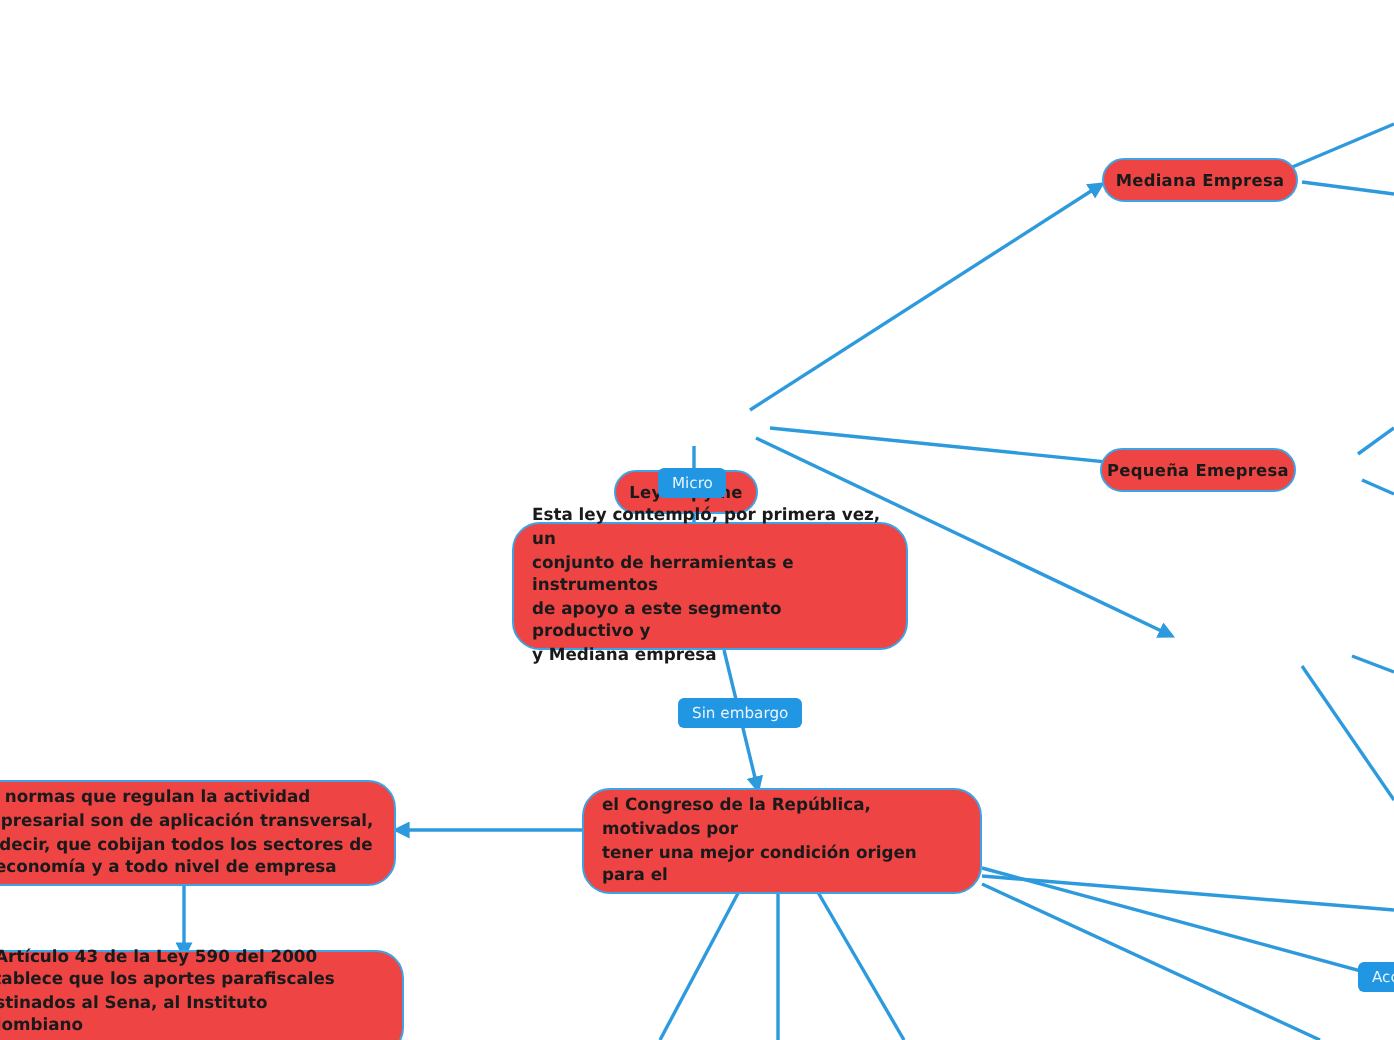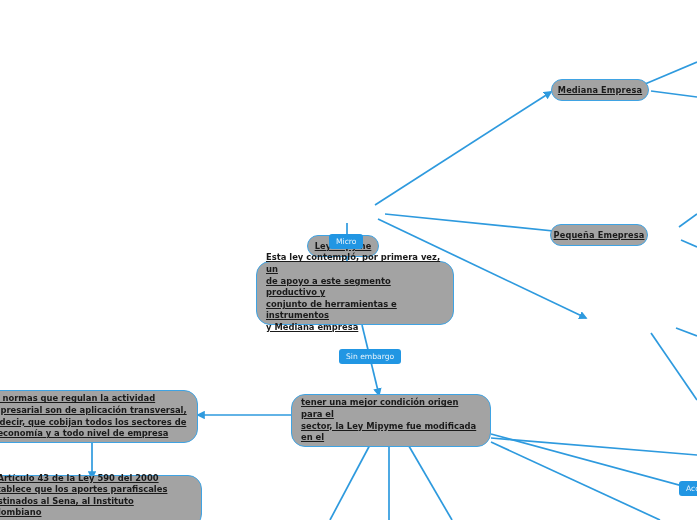--- a/index.html
+++ b/index.html
@@ -19,29 +19,28 @@
     position: absolute;
     left: 0;
     top: 0;
     width: 697px;
     height: 520px;
     pointer-events: none;
   }
   .node {
     position: absolute;
     box-sizing: border-box;
-    background: #a3a3a3;
+    background: #ef4444;
     border: 1.6px solid #3fa3e3;
     border-radius: 16px;
     color: #1a1a1a;
     font-weight: bold;
     display: flex;
     align-items: center;
     z-index: 3;
-    text-decoration: underline;
   }
   .node.topic {
     justify-content: center;
     text-align: center;
     font-size: 8.2px;
     letter-spacing: .15px;
     border-radius: 999px;
     height: 22px;
   }
   .node.para {
@@ -131,34 +130,34 @@
   </div>
 
 
   <div class="badge" style="left:329px; top:234px;">
     <span>Micro</span>
   </div>
 
   <div class="node para" style="left:256px; top:261px; width:198px; height:64px;">
     <div>
       <span>Esta ley contempló, por primera vez, un</span>
+      <span>conjunto de herramientas e instrumentos</span>
       <span>de apoyo a este segmento productivo y</span>
-      <span>conjunto de herramientas e instrumentos</span>
       <span>y Mediana empresa</span>
     </div>
   </div>
 
   <div class="badge" style="left:339px; top:349px;">
     <span>Sin embargo</span>
   </div>
 
   <div class="node para" style="left:291px; top:394px; width:200px; height:53px;">
     <div>
+      <span>el Congreso de la República, motivados por</span>
       <span>tener una mejor condición origen para el</span>
-      <span>sector, la Ley Mipyme fue modificada en el</span>
     </div>
   </div>
 
   <div class="node para" style="left:-24px; top:390px; width:222px; height:53px;">
     <div>
       <span>las normas que regulan la actividad</span>
       <span>empresarial son de aplicación transversal,</span>
       <span>es decir, que cobijan todos los sectores de</span>
       <span>la economía y a todo nivel de empresa</span>
     </div>

